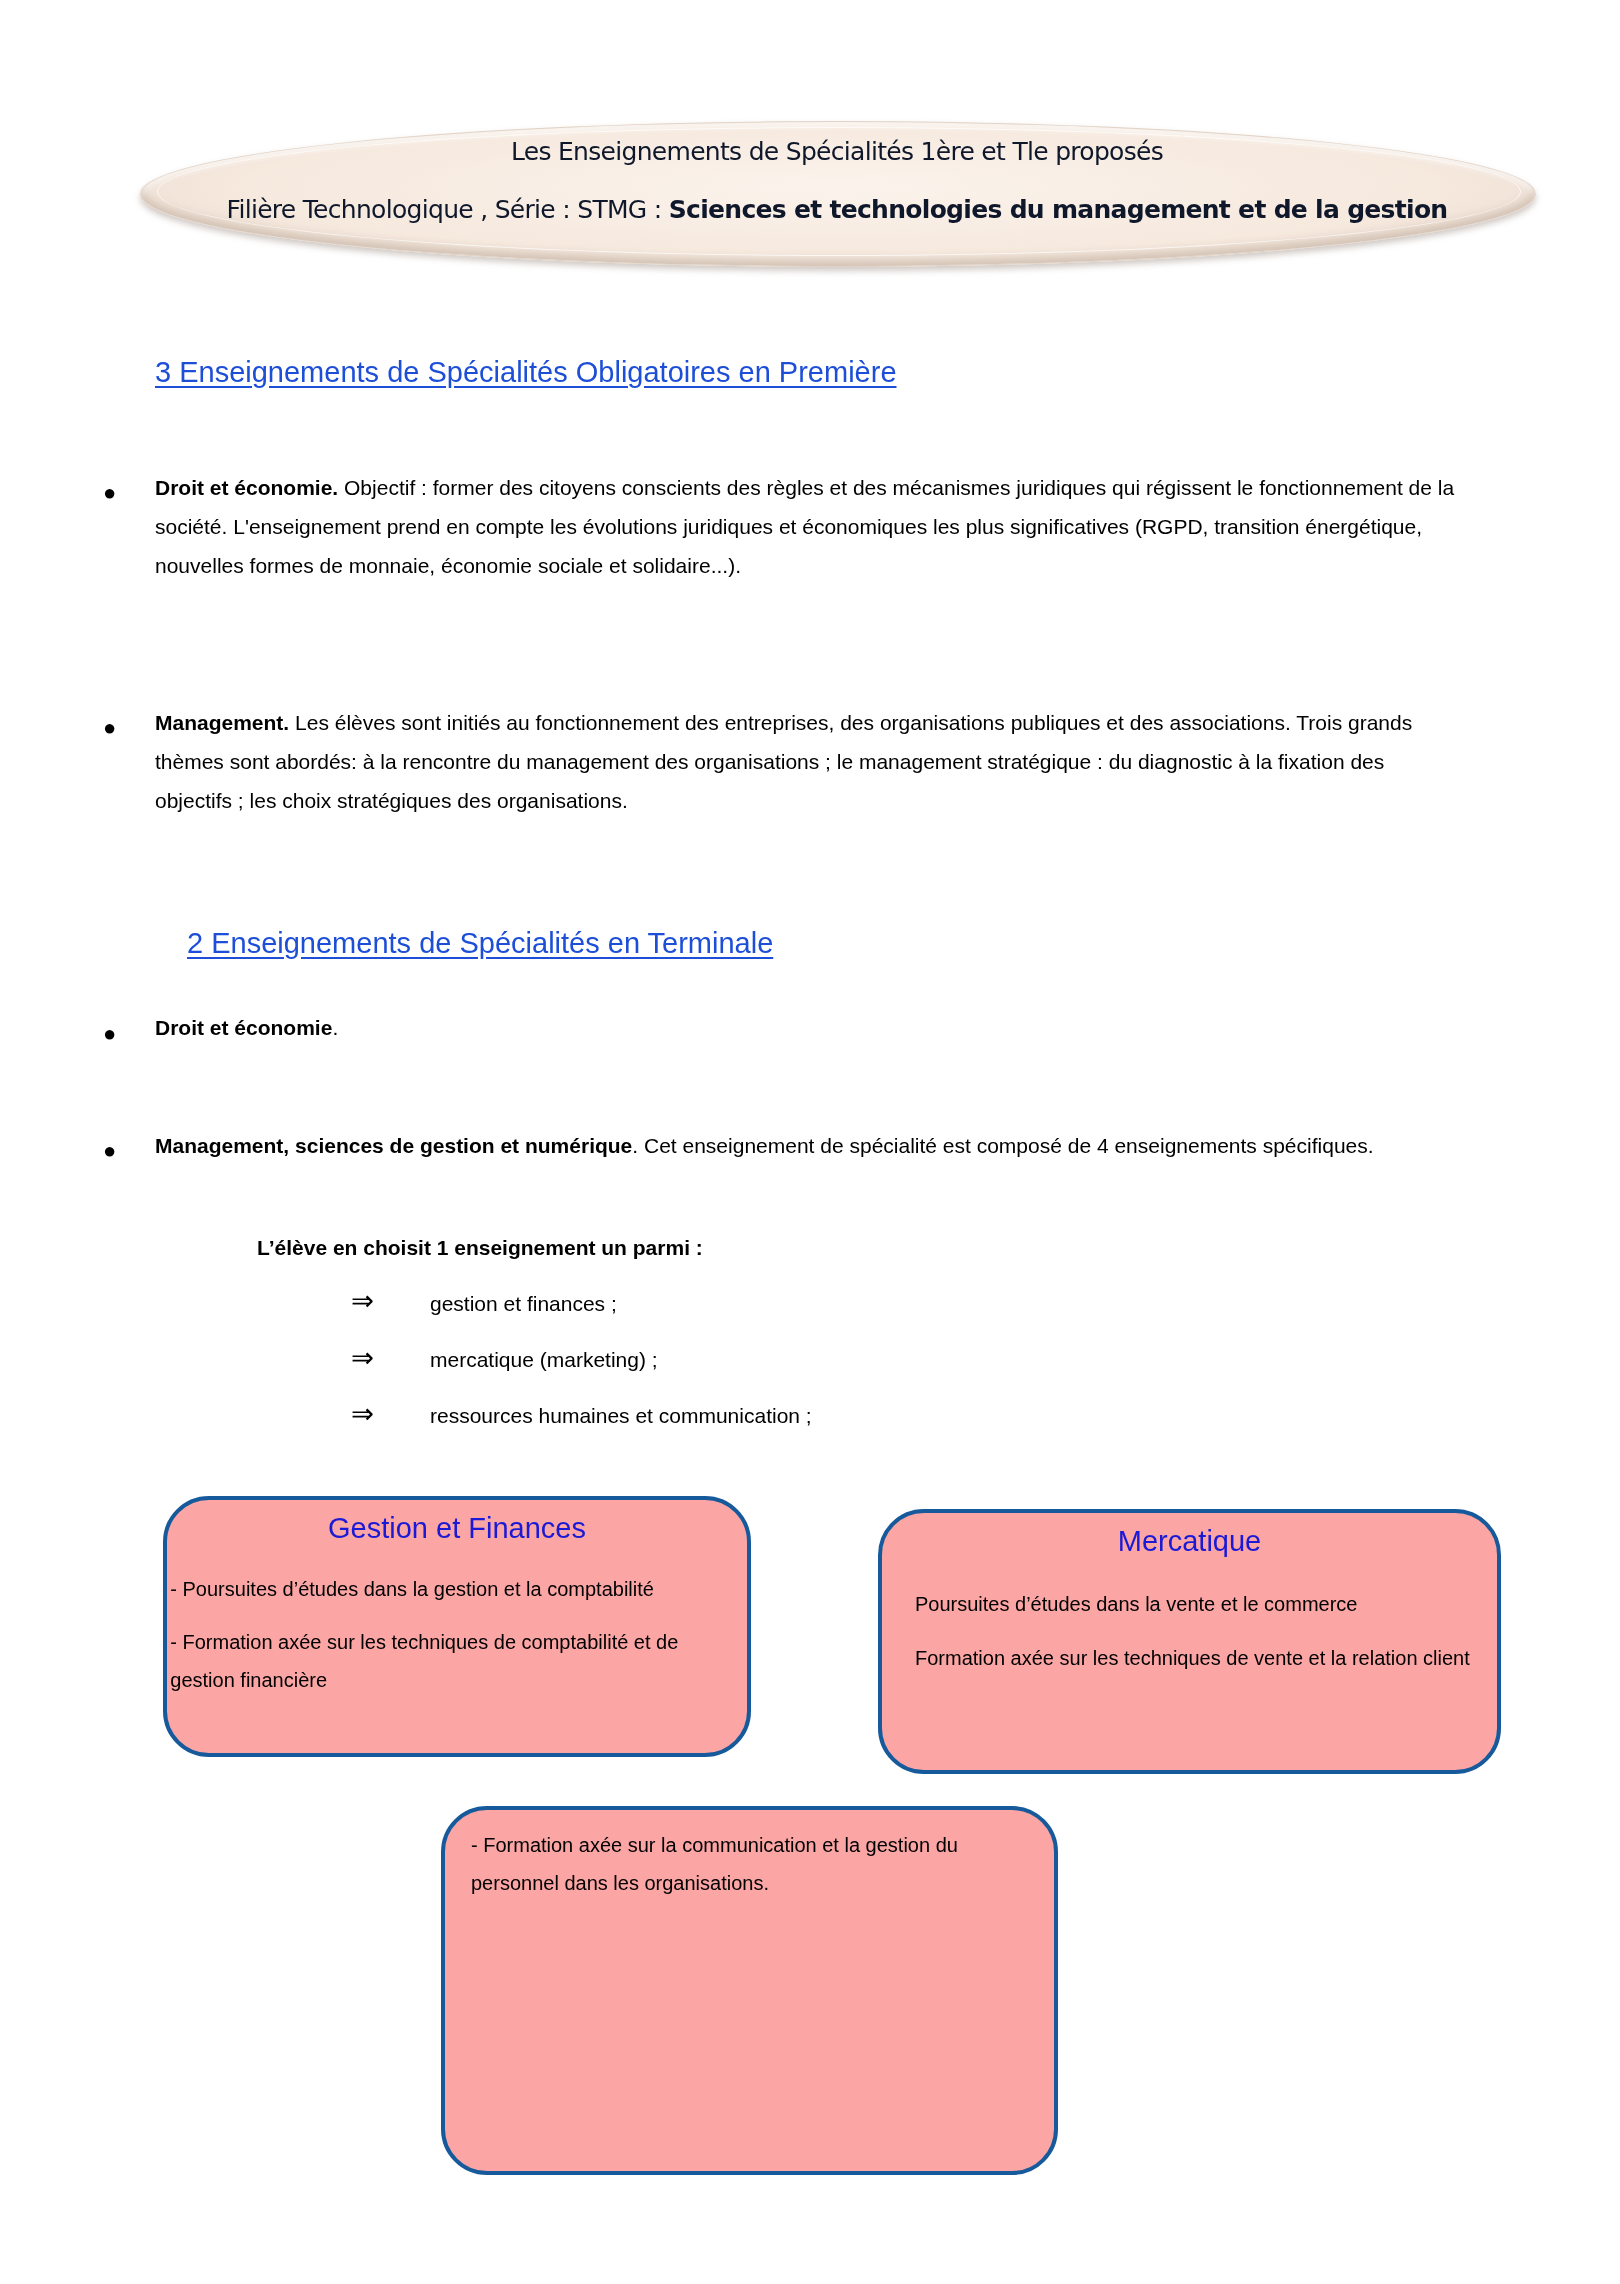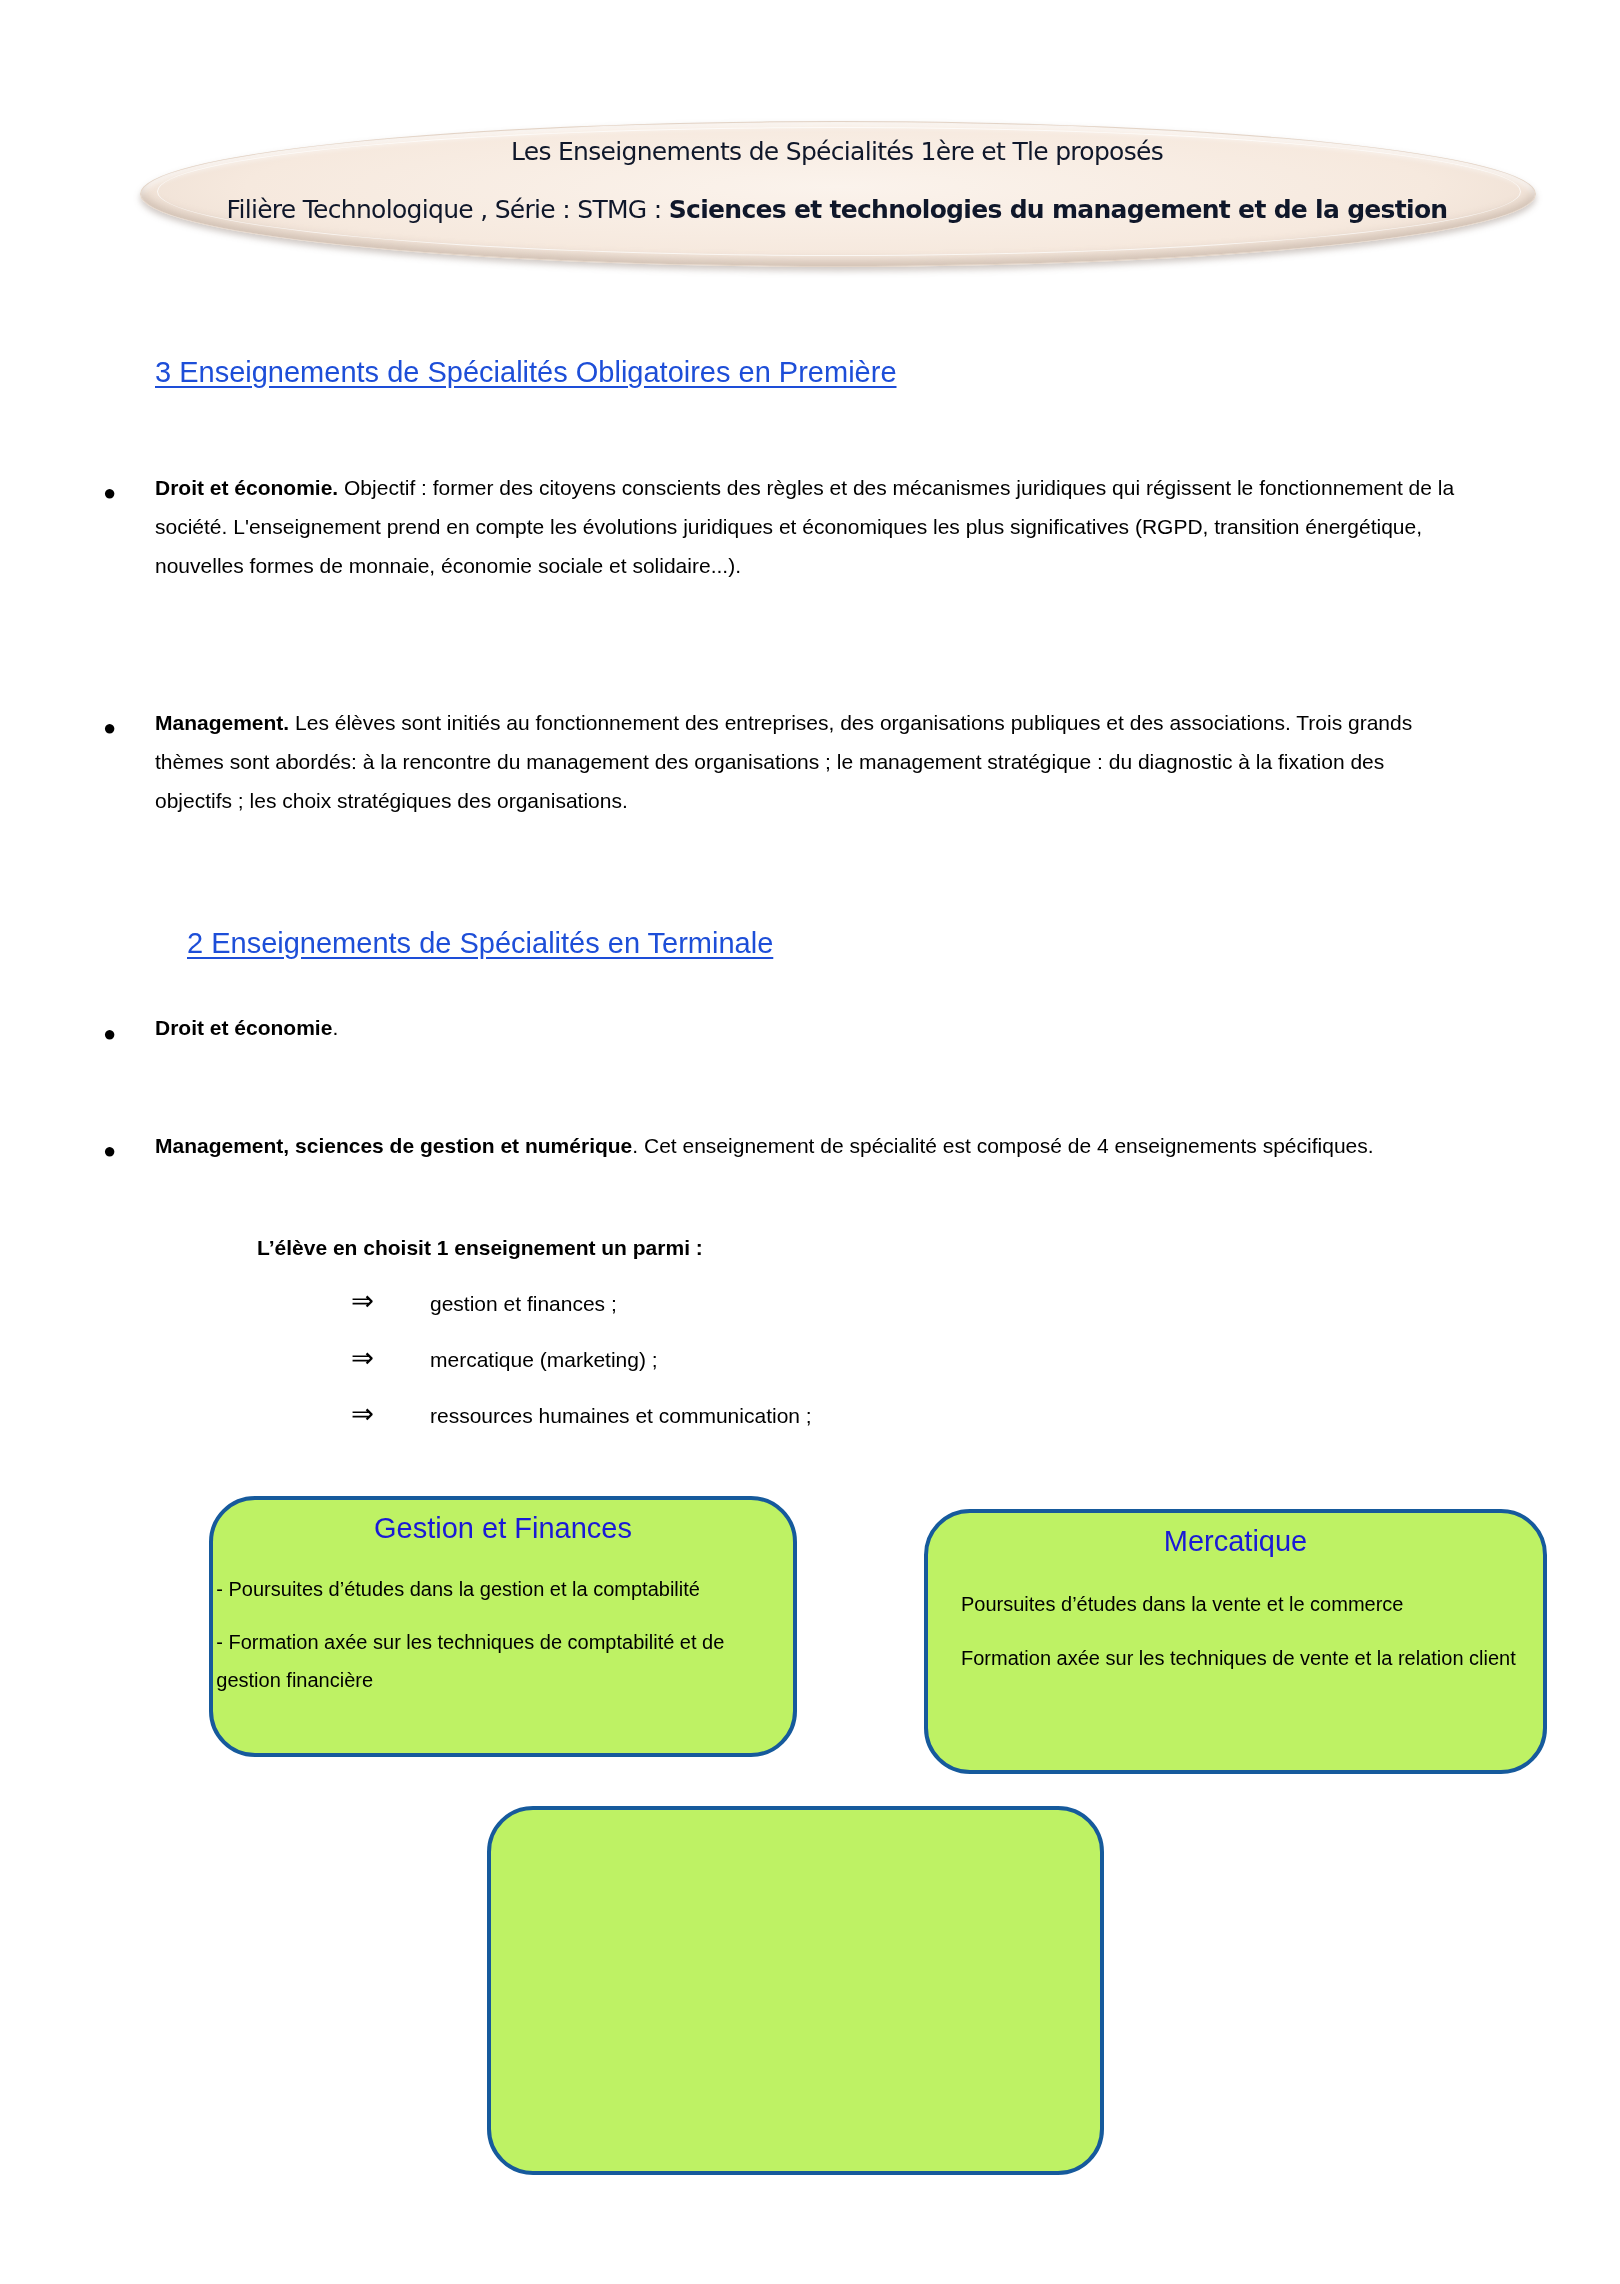--- a/index.html
+++ b/index.html
@@ -19,21 +19,21 @@
   .oval-title.l1 { top:137px; }
   .oval-title.l2 { top:195px; }
   .oval-title b { font-weight:bold; }
 
   .heading { color:#1d4ed8; font-size:29px; text-decoration:underline; text-underline-offset:3.9px; }
   .bullet-dot { font-size:22px; }
   .para { font-size:21px; line-height:39px; }
   .para b { font-weight:bold; }
   .arrow { font-size:27.4px; }
 
-  .box { border:4.6px solid #165a9c; border-radius:46px; background:#bef264; box-sizing:border-box;margin-left:46px; }
+  .box { border:4.6px solid #165a9c; border-radius:46px; background:#fca5a5; box-sizing:border-box; }
   .box-title { color:#1a1ad6; font-size:29px; text-align:center; }
   .box-text { font-size:20px; line-height:38px; }
 </style>
 </head>
 <body>
 
 <div class="abs oval"></div>
 <div class="abs oval-inner"></div>
 <div class="abs oval-title l1">Les Enseignements de Spécialités 1ère et  Tle proposés</div>
 <div class="abs oval-title l2"><span>Filière Technologique , Série : STMG : </span><b>Sciences et technologies du management et de la gestion</b></div>
@@ -71,14 +71,15 @@
   <div class="box-text" style="margin:15.7px 6.5px 0 3.3px;">- Formation axée sur les techniques de comptabilité et de gestion financière</div>
 </div>
 
 <div class="abs box" style="left:878px; top:1509px; width:623px; height:265px;">
   <div class="box-title" style="margin-top:11.8px;">Mercatique</div>
   <div class="box-text" style="margin:27.4px 19.6px 0 33px;">Poursuites d’études dans la vente et le commerce</div>
   <div class="box-text" style="margin:15.7px 19.6px 0 33px;">Formation axée sur les techniques de vente et la relation client</div>
 </div>
 
 <div class="abs box" style="left:441px; top:1806px; width:617px; height:369px;">
+  <div class="box-text" style="margin:15.7px 19.6px 0 26px;">- Formation axée sur la communication et la gestion du personnel dans les organisations.</div>
 </div>
 
 
 </body></html>

